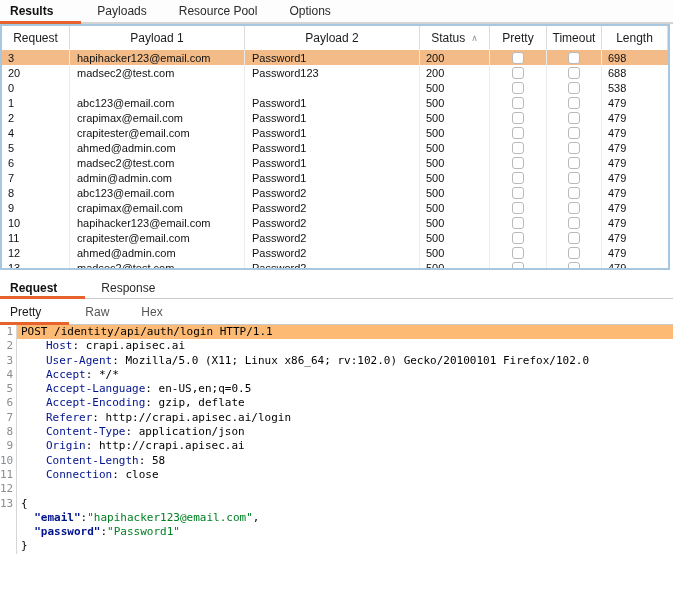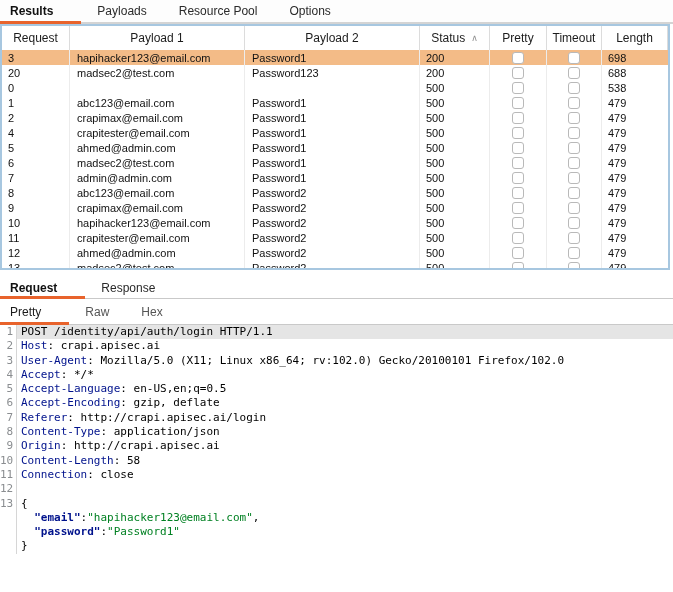--- a/index.html
+++ b/index.html
@@ -50,22 +50,22 @@
   .tabbar.sub .tab.active { color:#1a1a1a; font-weight:normal; }
   .tabbar.sub .tab.active::after { bottom:-1px; }
 
   
   .editor { height:230px; overflow:hidden; background:#fff; cursor:text;
     font-family:"DejaVu Sans Mono","Liberation Mono",monospace; font-size:11px; }
   .ed-line { display:flex; height:14.3px; line-height:14.3px; }
   .ed-gutter { width:17px; flex:0 0 17px; text-align:right; padding-right:3px;
     color:#8a8d90; border-right:1px solid #d6d6d6; background:#fff; }
   .ed-content { flex:1; padding-left:4px; white-space:pre; color:#000; }
-  .ed-line.hl .ed-content { background:#e5e5e5; }
-  .tok-hname { color:#00128c; }
+  .ed-line.hl .ed-content { background:#fdba74; }
+  .tok-hname { color:#00128c;margin-left:25px; }
   .tok-jkey  { color:#00128c; font-weight:bold; }
   .tok-jstr  { color:#008022; }
   .tok-plain { color:#000; }
 </style>
 </head>
 <body>
 
 <div>
   <div class="tabbar top">
       <div class="tab active first">

